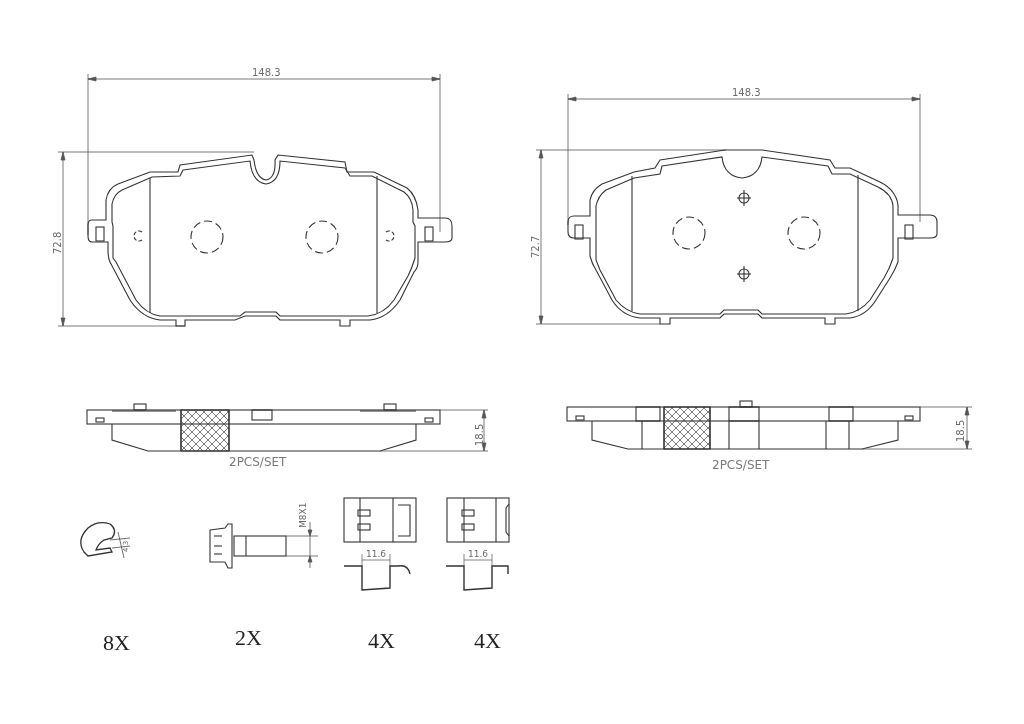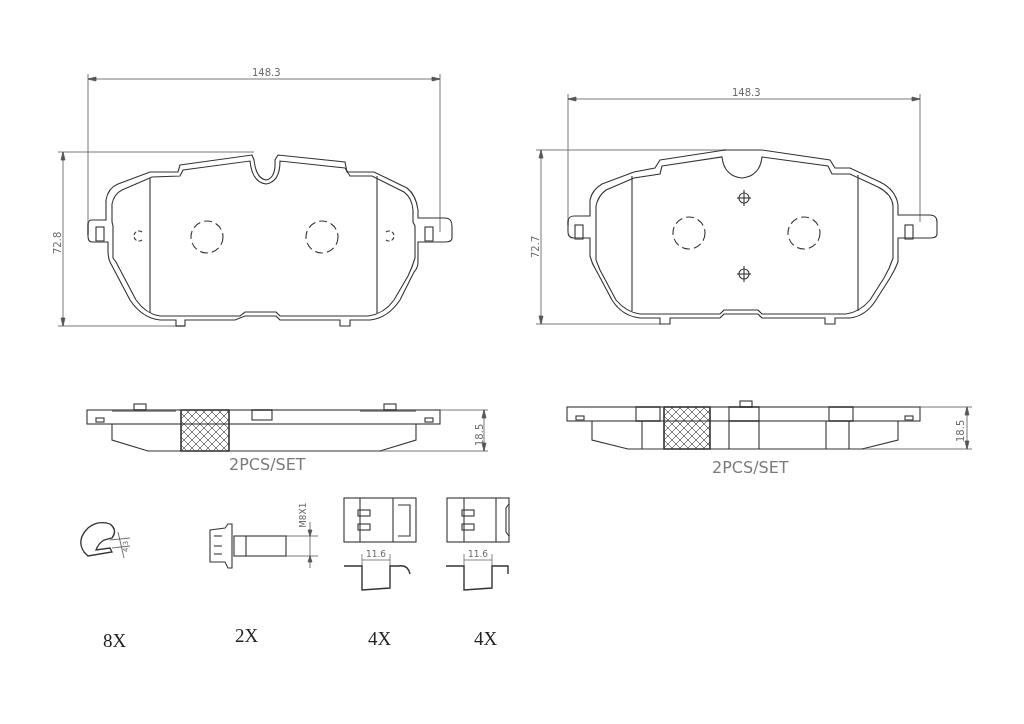--- a/index.html
+++ b/index.html
@@ -2,22 +2,22 @@
 <html><head>
 <meta charset="utf-8">
 <style>
   html, body { margin: 0; padding: 0; background: #ffffff; }
   body { width: 1024px; height: 724px; position: relative; overflow: hidden;
          font-family: "Liberation Sans", sans-serif; }
   svg { position: absolute; left: 0; top: 0; }
   .dim { font-family: "DejaVu Sans", sans-serif; font-size: 10px; color: #6a6a6a;
          position: absolute; letter-spacing: 0; transform-origin: left top; }
   .dim-v { transform: rotate(-90deg); }
-  .pcs { font-family: "DejaVu Sans", sans-serif; font-size: 16px; color: #7a7a7a; position: absolute; }
-  .qty { font-family: "Liberation Serif", serif; font-size: 19px; color: #222; position: absolute; }
+  .pcs { font-family: "DejaVu Sans", sans-serif; font-size: 12px; color: #7a7a7a; position: absolute; }
+  .qty { font-family: "Liberation Serif", serif; font-size: 22px; color: #222; position: absolute; }
 </style>
 </head>
 <body>
 
 <svg width="1024" height="724" viewBox="0 0 1024 724" fill="none" stroke="#333" stroke-width="1.1">
 
   <g>
 
     <g stroke="#555" stroke-width="0.8">
       <line x1="88" y1="79" x2="440" y2="79"></line>

